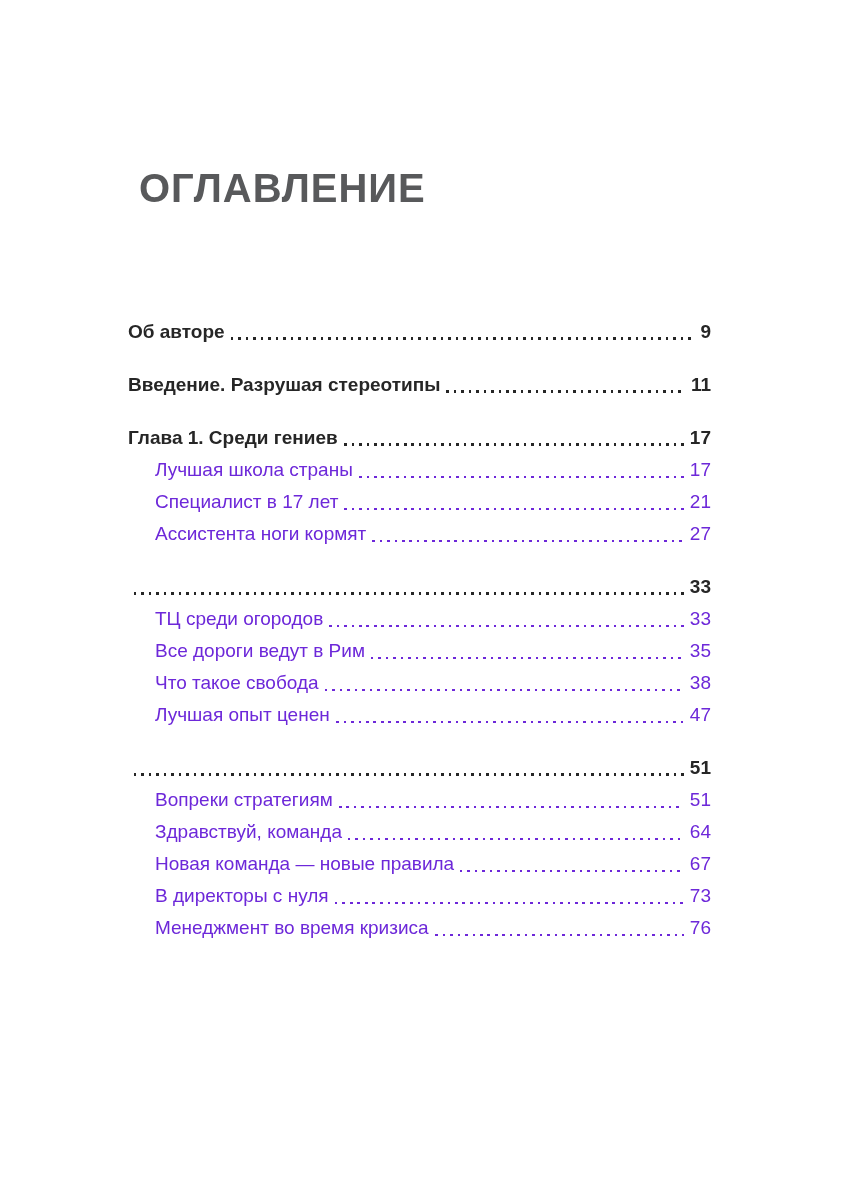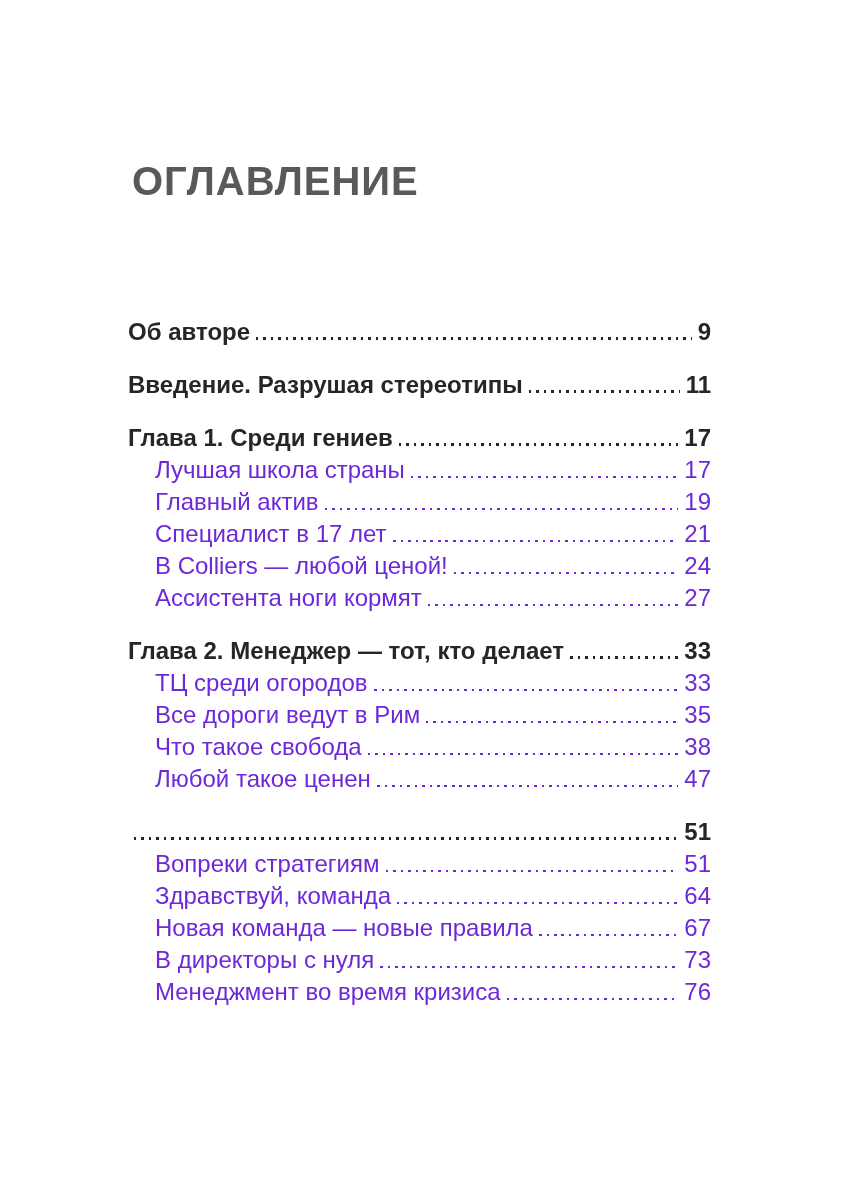--- a/index.html
+++ b/index.html
@@ -12,21 +12,21 @@
     width: 849px;
     height: 1200px;
     background: #ffffff;
     font-family: "Liberation Sans", sans-serif;
     overflow: hidden;
   }
   .title {
     position: absolute;
     left: 128px;
     top: 154px;
-    margin: 4px;
+    margin: 11px;
     font-size: 40px;
     line-height: 46px;
     font-weight: 700;
     letter-spacing: 1px;
     color: #58595b;
   }
   .toc {
     position: absolute;
     left: 128px;
     top: 316px;
@@ -34,21 +34,21 @@
   }
   .toc-section {
     margin-bottom: 21px;
   }
   .toc-section:last-child { margin-bottom: 0; }
   .toc-row {
     display: flex;
     align-items: flex-end;
     height: 32px;
     line-height: 32px;
-    font-size: 24px;
+    font-size: 19px;
     white-space: nowrap;
   }
   .toc-row.chapter {
     font-weight: 700;
     color: #262626;
   }
   .toc-row.sub {
     font-weight: 400;
     color: #6d28d9;
     padding-left: 27px;
@@ -104,63 +104,52 @@
           <span class="label">Глава 1. Среди гениев</span>
           <span class="leader"></span>
           <span class="pagenum">17</span>
         </div>
         <div class="toc-row sub">
           <span class="label">Лучшая школа страны</span>
           <span class="leader"></span>
           <span class="pagenum">17</span>
         </div>
         <div class="toc-row sub">
-          <span class="label">Главный актив</span>
-          <span class="leader"></span>
-          <span class="pagenum">19</span>
-        </div>
-        <div class="toc-row sub">
           <span class="label">Специалист в 17 лет</span>
           <span class="leader"></span>
           <span class="pagenum">21</span>
-        </div>
-        <div class="toc-row sub">
-          <span class="label">В Colliers — любой ценой!</span>
-          <span class="leader"></span>
-          <span class="pagenum">24</span>
         </div>
         <div class="toc-row sub">
           <span class="label">Ассистента ноги кормят</span>
           <span class="leader"></span>
           <span class="pagenum">27</span>
         </div>
       </div>
       <div class="toc-section">
         <div class="toc-row chapter">
-          <span class="label">Глава 2. Менеджер — тот, кто делает</span>
           <span class="leader"></span>
           <span class="pagenum">33</span>
         </div>
         <div class="toc-row sub">
           <span class="label">ТЦ среди огородов</span>
           <span class="leader"></span>
           <span class="pagenum">33</span>
         </div>
         <div class="toc-row sub">
           <span class="label">Все дороги ведут в Рим</span>
           <span class="leader"></span>
           <span class="pagenum">35</span>
         </div>
         <div class="toc-row sub">
           <span class="label">Что такое свобода</span>
           <span class="leader"></span>
           <span class="pagenum">38</span>
         </div>
         <div class="toc-row sub">
-          <span class="label">Любой такое ценен</span>
+          <span class="label">Лучшая опыт ценен</span>
           <span class="leader"></span>
           <span class="pagenum">47</span>
         </div>
       </div>
       <div class="toc-section">
         <div class="toc-row chapter">
           <span class="leader"></span>
           <span class="pagenum">51</span>
         </div>
         <div class="toc-row sub">

